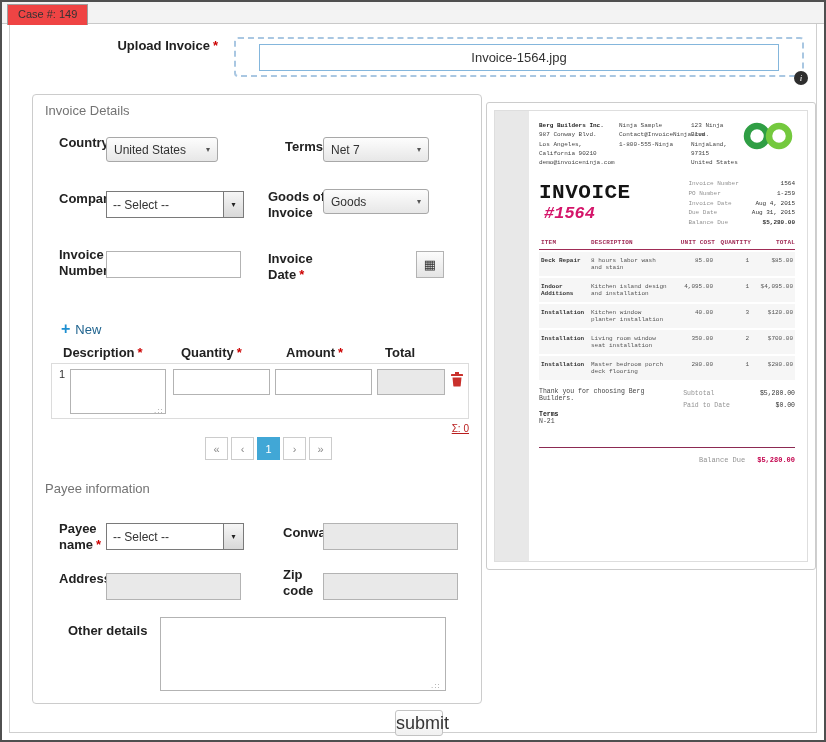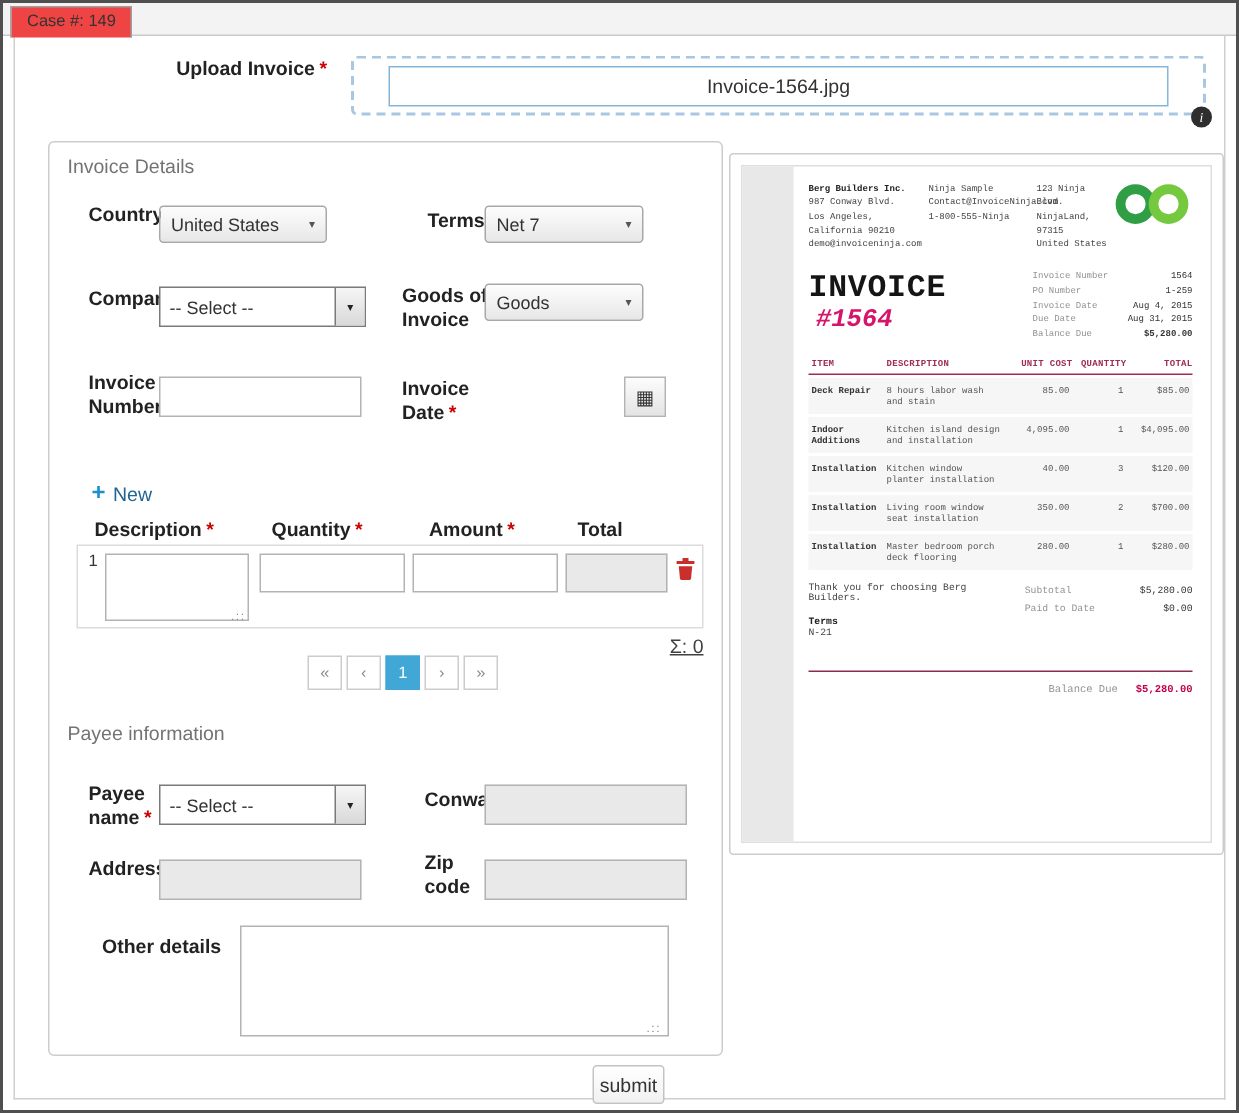--- a/index.html
+++ b/index.html
@@ -50,27 +50,27 @@
   .left-panel { left:30px; top:92px; width:450px; height:610px; }
   .right-panel { left:484px; top:100px; width:330px; height:468px; padding:7px; border-radius:3px; }
 
   
   .new-link { position:absolute; left:28px; top:226px; display:flex; align-items:center; cursor:pointer; }
   .new-link .plus { color:#1d8fd1; font-size:16px; font-weight:bold; margin-right:5px; line-height:1; }
   .new-link .new-txt { color:#20648f; font-size:13px; }
   .ghdr { position:absolute; font-size:13px; font-weight:bold; color:#222; }
   .grid-box { position:absolute; left:18px; top:268px; width:418px; height:56px; border:1px solid #dcdcdc; }
   .row-idx { position:absolute; left:7px; top:4px; font-size:11px; color:#333; }
-  .sum { position:absolute; left:348px; top:328px; width:88px; text-align:right; font-size:13px; color:#404040;text-decoration:underline; }
+  .sum { position:absolute; left:348px; top:328px; width:88px; text-align:right; font-size:10px; color:#b91c1c;text-decoration:underline; }
   .pg { position:absolute; left:172px; top:342px; display:flex; gap:3px; }
   .pbtn { min-width:23px; height:23px; border:1px solid #cccccc; background:#fff; color:#8a8a8a; font-size:11px;
           display:flex; align-items:center; justify-content:center; cursor:pointer; }
   .pbtn.active { background:#41a7d6; border-color:#41a7d6; color:#fff; }
   .submit-btn { position:absolute; left:393px; top:708px; width:48px; height:26px; border:1px solid #c3c3c3; border-radius:3px;
-                background:linear-gradient(#ffffff,#f1f1f1); font-size:13px; color:#333; cursor:pointer;
+                background:linear-gradient(#ffffff,#f1f1f1); font-size:18px; color:#333; cursor:pointer;
                 font-family:"Liberation Sans", sans-serif; }
 
   
   .inv-doc { width:100%; height:100%; border:1px solid #dedede; display:flex; background:#fff; }
   .inv-band { width:38px; background:#e8e8e8; }
   .inv-body { flex:1; padding:10px 12px 0 10px; font-size:6px; color:#444;font-family:Liberation Mono, monospace; }
   .inv-header { display:flex; line-height:1.55; }
   .inv-company { width:80px; }
   .inv-contact { width:72px; }
   .inv-client  { width:52px; }

